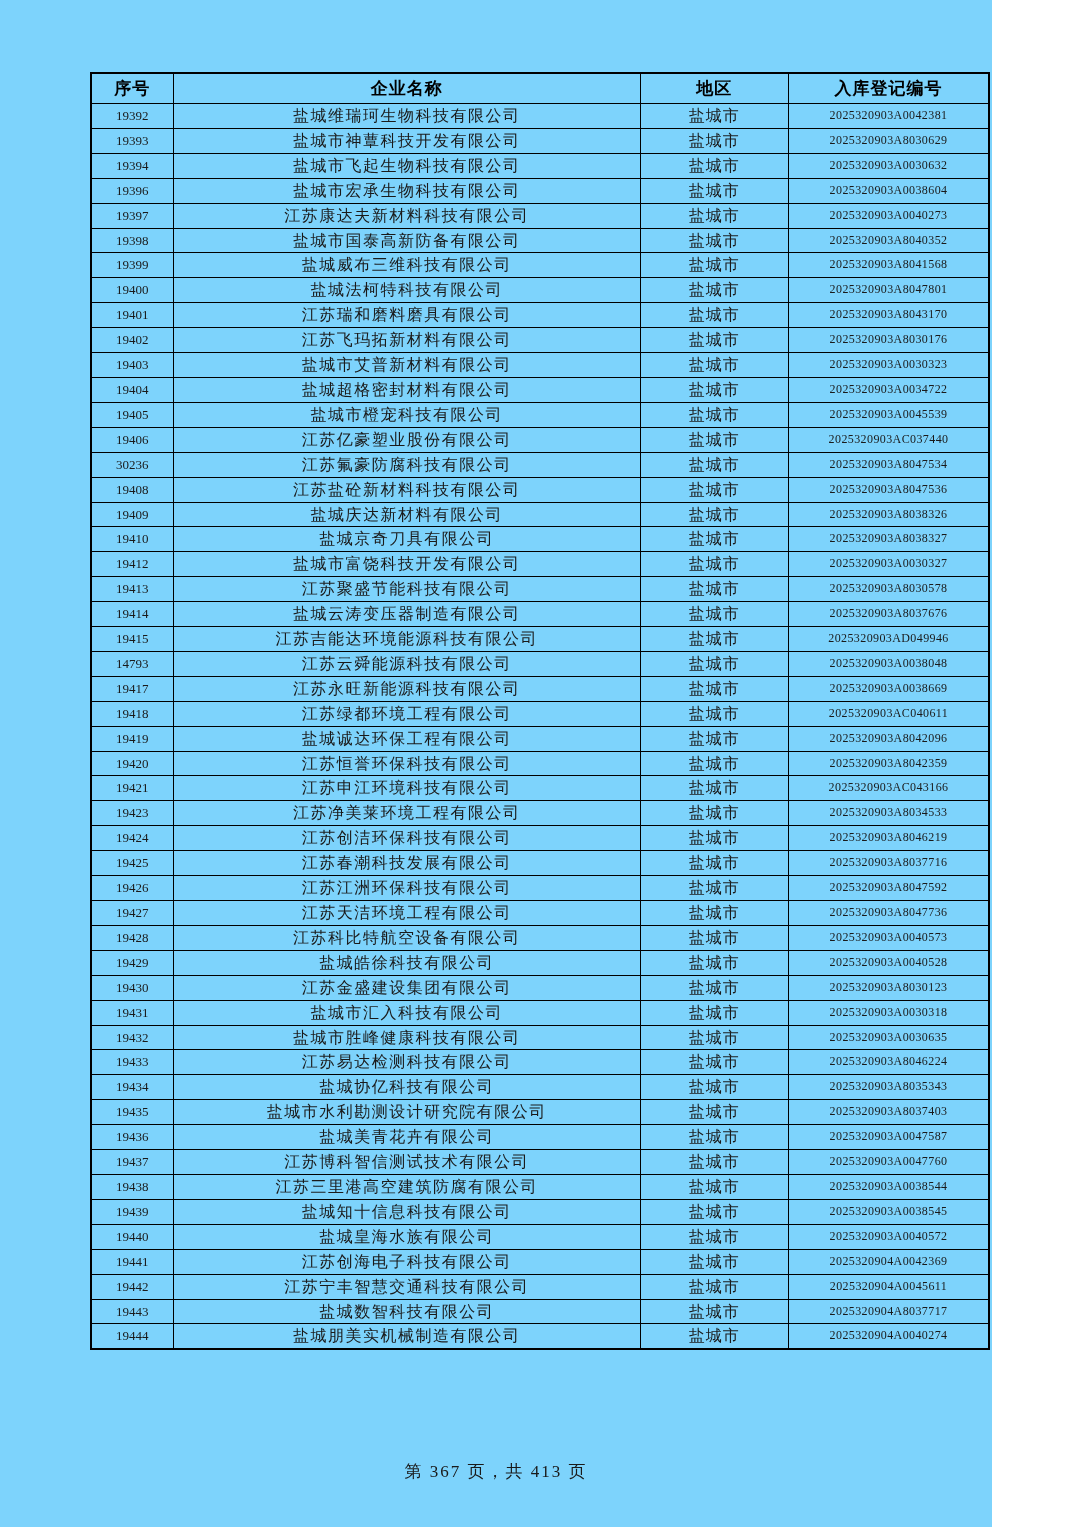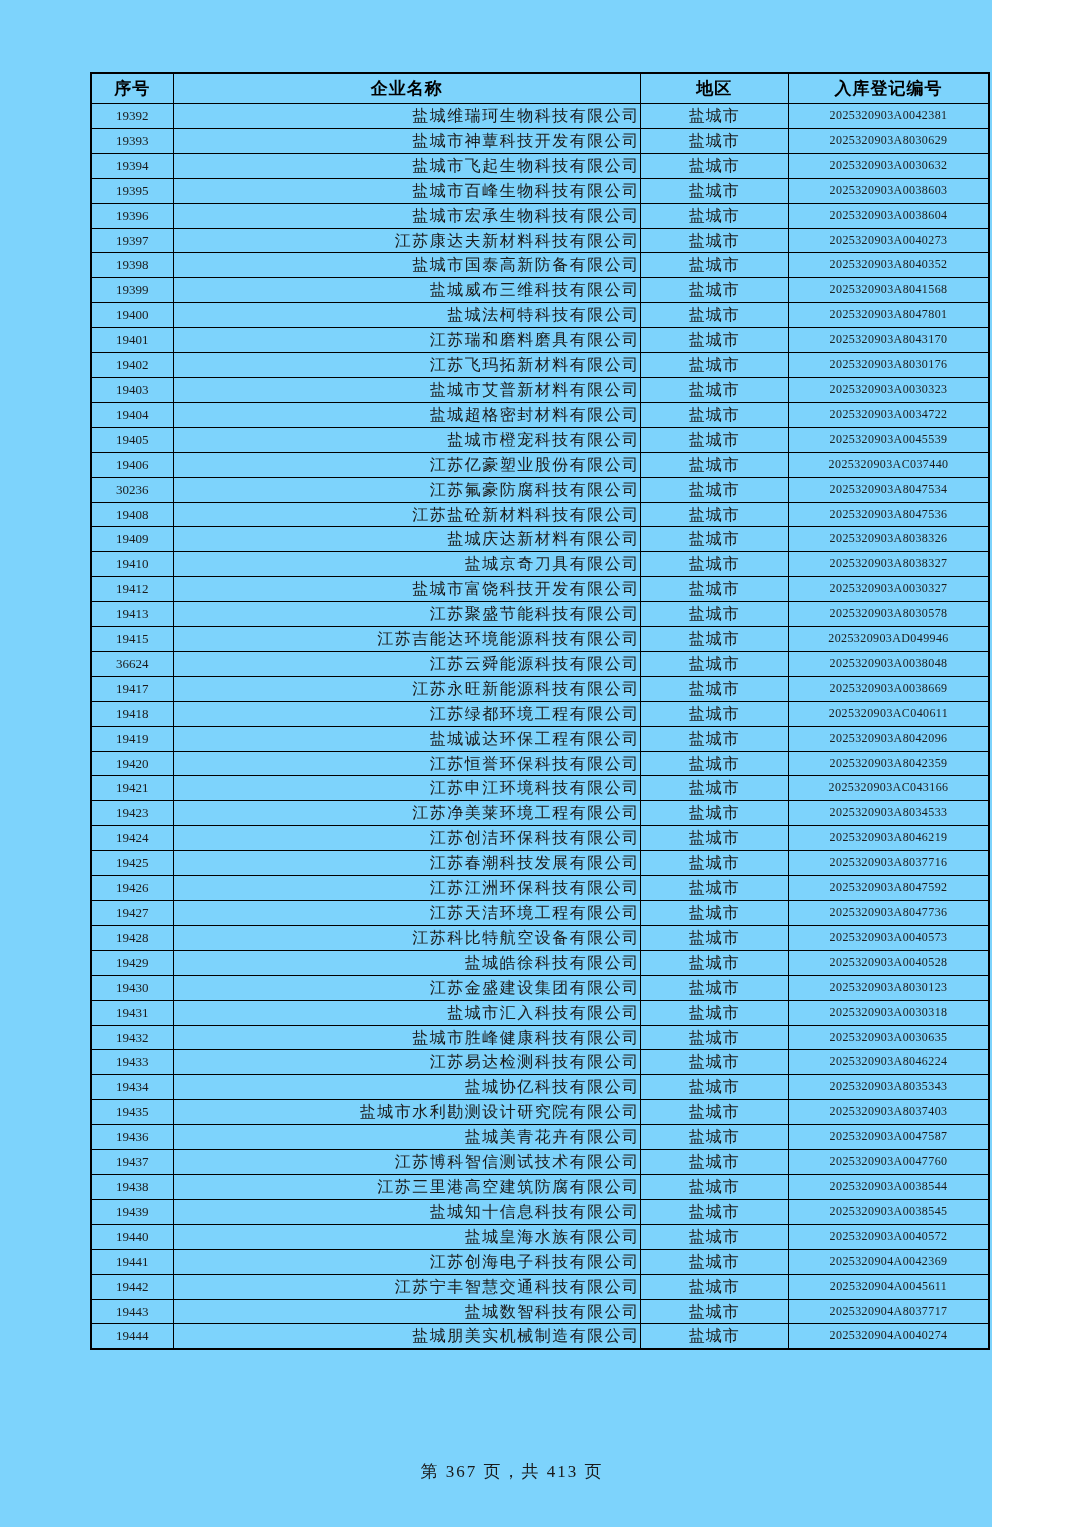--- a/index.html
+++ b/index.html
@@ -48,21 +48,21 @@
   }
   col.c-seq    { width: 82px;  }
   col.c-name   { width: 466px; }
   col.c-region { width: 148px; }
   col.c-code   { width: 200px; }
   td.col-seq {
     text-align: center;
     font-size: 13px;
   }
   td.col-name {
-    text-align: right;
+    text-align: center;
     padding-left: 7px;
     font-size: 16px;
     letter-spacing: 1.5px;
   }
   td.col-region {
     text-align: center;
     font-size: 16px;
     letter-spacing: 1px;
   }
   td.col-code {
@@ -72,21 +72,20 @@
   }
   .page-footer {
     position: absolute;
     left: 0;
     top: 1460px;
     width: 100%;
     text-align: center;
     font-size: 17px;
     letter-spacing: 2px;
     color: #1a1a1a;
-    margin-left: 16px;
   }
 </style>
 </head>
 <body>
 
 <div class="page">
 
   <table class="company-table">
     <colgroup>
       <col class="c-seq">
@@ -115,26 +114,20 @@
           <td class="col-region">盐城市</td>
           <td class="col-code">2025320903A8030629</td>
         </tr>
         <tr>
           <td class="col-seq">19394</td>
           <td class="col-name">盐城市飞起生物科技有限公司</td>
           <td class="col-region">盐城市</td>
           <td class="col-code">2025320903A0030632</td>
         </tr>
         <tr>
-          <td class="col-seq">19395</td>
-          <td class="col-name">盐城市百峰生物科技有限公司</td>
-          <td class="col-region">盐城市</td>
-          <td class="col-code">2025320903A0038603</td>
-        </tr>
-        <tr>
           <td class="col-seq">19396</td>
           <td class="col-name">盐城市宏承生物科技有限公司</td>
           <td class="col-region">盐城市</td>
           <td class="col-code">2025320903A0038604</td>
         </tr>
         <tr>
           <td class="col-seq">19397</td>
           <td class="col-name">江苏康达夫新材料科技有限公司</td>
           <td class="col-region">盐城市</td>
           <td class="col-code">2025320903A0040273</td>
@@ -223,27 +216,33 @@
           <td class="col-region">盐城市</td>
           <td class="col-code">2025320903A0030327</td>
         </tr>
         <tr>
           <td class="col-seq">19413</td>
           <td class="col-name">江苏聚盛节能科技有限公司</td>
           <td class="col-region">盐城市</td>
           <td class="col-code">2025320903A8030578</td>
         </tr>
         <tr>
+          <td class="col-seq">19414</td>
+          <td class="col-name">盐城云涛变压器制造有限公司</td>
+          <td class="col-region">盐城市</td>
+          <td class="col-code">2025320903A8037676</td>
+        </tr>
+        <tr>
           <td class="col-seq">19415</td>
           <td class="col-name">江苏吉能达环境能源科技有限公司</td>
           <td class="col-region">盐城市</td>
           <td class="col-code">2025320903AD049946</td>
         </tr>
         <tr>
-          <td class="col-seq">36624</td>
+          <td class="col-seq">14793</td>
           <td class="col-name">江苏云舜能源科技有限公司</td>
           <td class="col-region">盐城市</td>
           <td class="col-code">2025320903A0038048</td>
         </tr>
         <tr>
           <td class="col-seq">19417</td>
           <td class="col-name">江苏永旺新能源科技有限公司</td>
           <td class="col-region">盐城市</td>
           <td class="col-code">2025320903A0038669</td>
         </tr>

